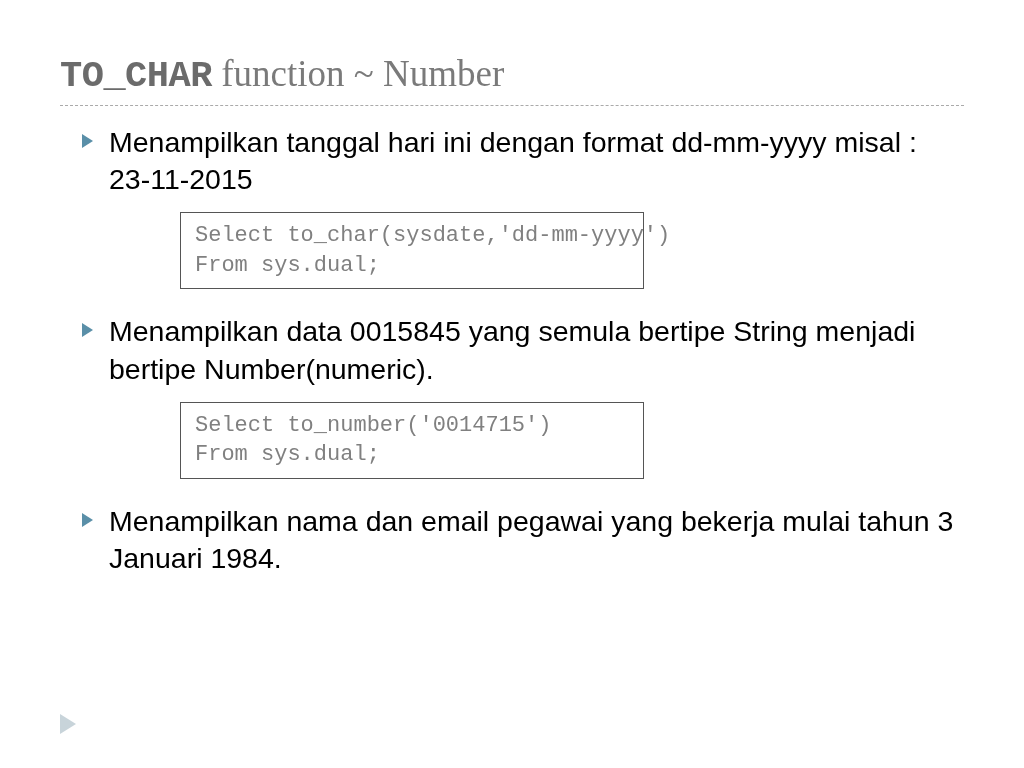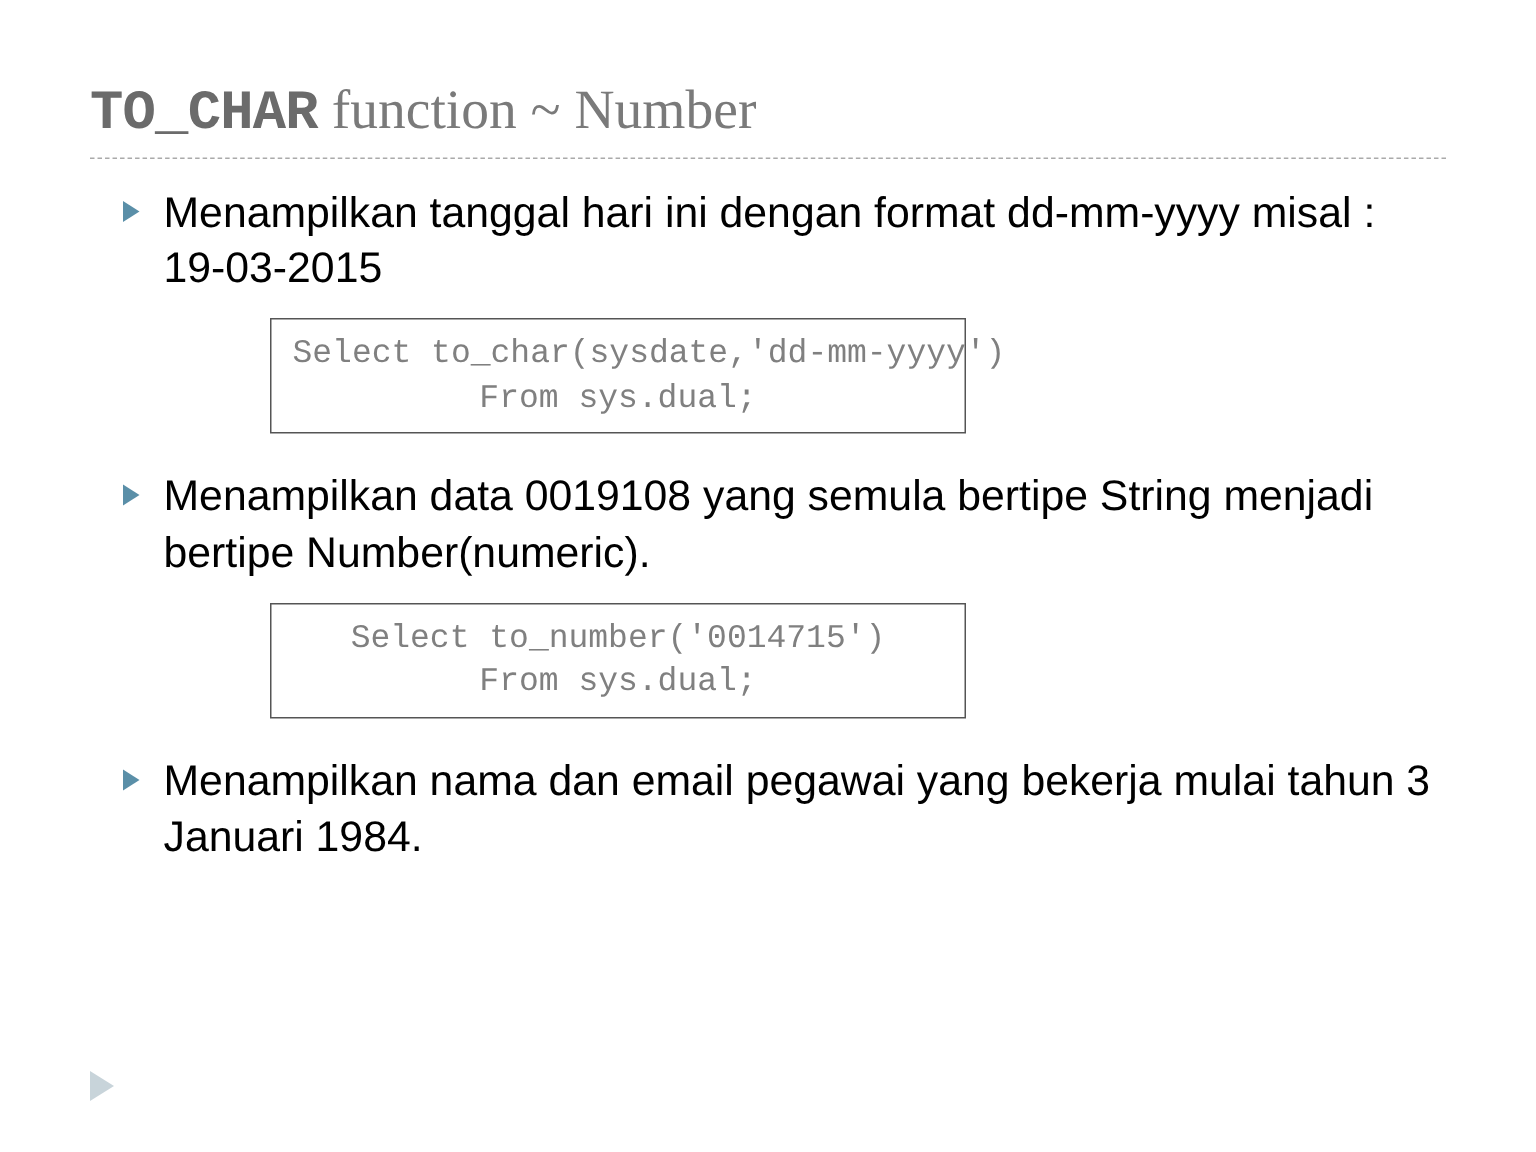--- a/index.html
+++ b/index.html
@@ -52,21 +52,20 @@
       font-family: 'Trebuchet MS', 'Segoe UI', sans-serif;
     }
     .code-block {
       border: 1px solid #555;
       background: #fff;
       padding: 8px 14px 8px 14px;
       margin-left: 120px;
       margin-right: 320px;
       margin-bottom: 24px;
       margin-top: 4px;
-      text-align: center;
     }
     .code-block .code-line {
       font-family: 'Courier New', Courier, monospace;
       font-size: 22px;
       color: #808080;
       line-height: 1.35;
       white-space: pre;
     }
     .footer-marker {
       position: absolute;
@@ -82,30 +81,30 @@
 </head>
 <body>
 
 <h1 class="title">
   <span class="mono">TO_CHAR</span><span> function ~ Number</span>
 </h1>
 <hr class="divider">
 
 <div class="bullet-item">
   <div class="bullet-marker"></div>
-  <div class="bullet-text">Menampilkan tanggal hari ini dengan format dd-mm-yyyy misal : 19-03-2015</div>
+  <div class="bullet-text">Menampilkan tanggal hari ini dengan format dd-mm-yyyy misal : 23-11-2015</div>
 </div>
 <div class="code-block">
   <div class="code-line">Select to_char(sysdate,'dd-mm-yyyy')</div>
   <div class="code-line">From sys.dual;</div>
 </div>
 
 <div class="bullet-item">
   <div class="bullet-marker"></div>
-  <div class="bullet-text">Menampilkan data 0019108 yang semula bertipe String menjadi bertipe Number(numeric).</div>
+  <div class="bullet-text">Menampilkan data 0015845 yang semula bertipe String menjadi bertipe Number(numeric).</div>
 </div>
 <div class="code-block">
   <div class="code-line">Select to_number('0014715')</div>
   <div class="code-line">From sys.dual;</div>
 </div>
 
 <div class="bullet-item">
   <div class="bullet-marker"></div>
   <div class="bullet-text">Menampilkan nama dan email pegawai yang bekerja mulai tahun 3 Januari 1984.</div>
 </div>

